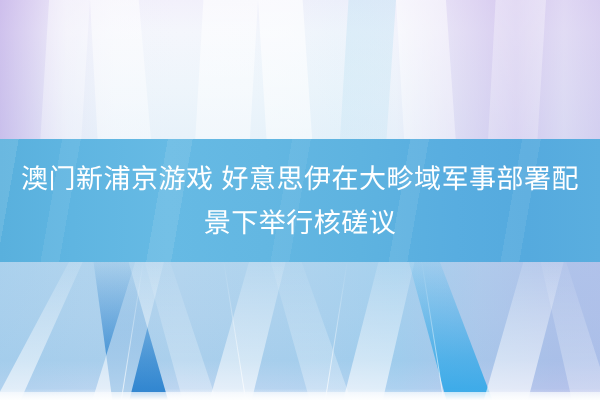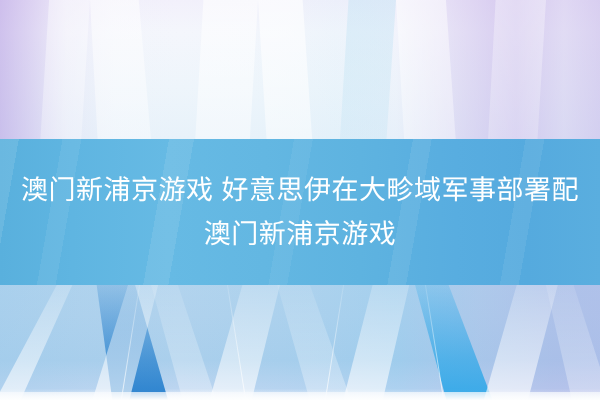--- a/index.html
+++ b/index.html
@@ -92,21 +92,21 @@
   .ft7 { left: 79%; width: 12%;
          background: linear-gradient(180deg, rgba(255,255,255,0.34), rgba(255,255,255,0.02));
          clip-path: polygon(30% 0, 100% 0, 66% 100%, 0 100%); }
 
   
   .band {
     position: absolute;
     left: 0;
     right: 0;
     top: 139px;
-    height: 146px;
+    height: 123px;
     background:
       linear-gradient(90deg,
         #59b0dd 0%,
         #5fb5e1 12%,
         #66bae4 28%,
         #63b7e2 44%,
         #5eb3e0 60%,
         #58ade0 76%,
         #55aade 88%,
         #5aaedf 100%);
@@ -265,17 +265,17 @@
     <div class="seam s4"></div>
 
     <div class="bottom-strip"></div>
     <div class="bottom-mark"></div>
   </div>
 
   <div class="band">
     <div class="band-streaks"></div>
     <div class="headline">
       <span class="line1">澳门新浦京游戏 好意思伊在大畛域军事部署配</span>
-      <span class="line2">澳门新浦京游戏</span>
+      <span class="line2">景下举行核磋议</span>
     </div>
   </div>
 
 </div>
 
 </body></html>

